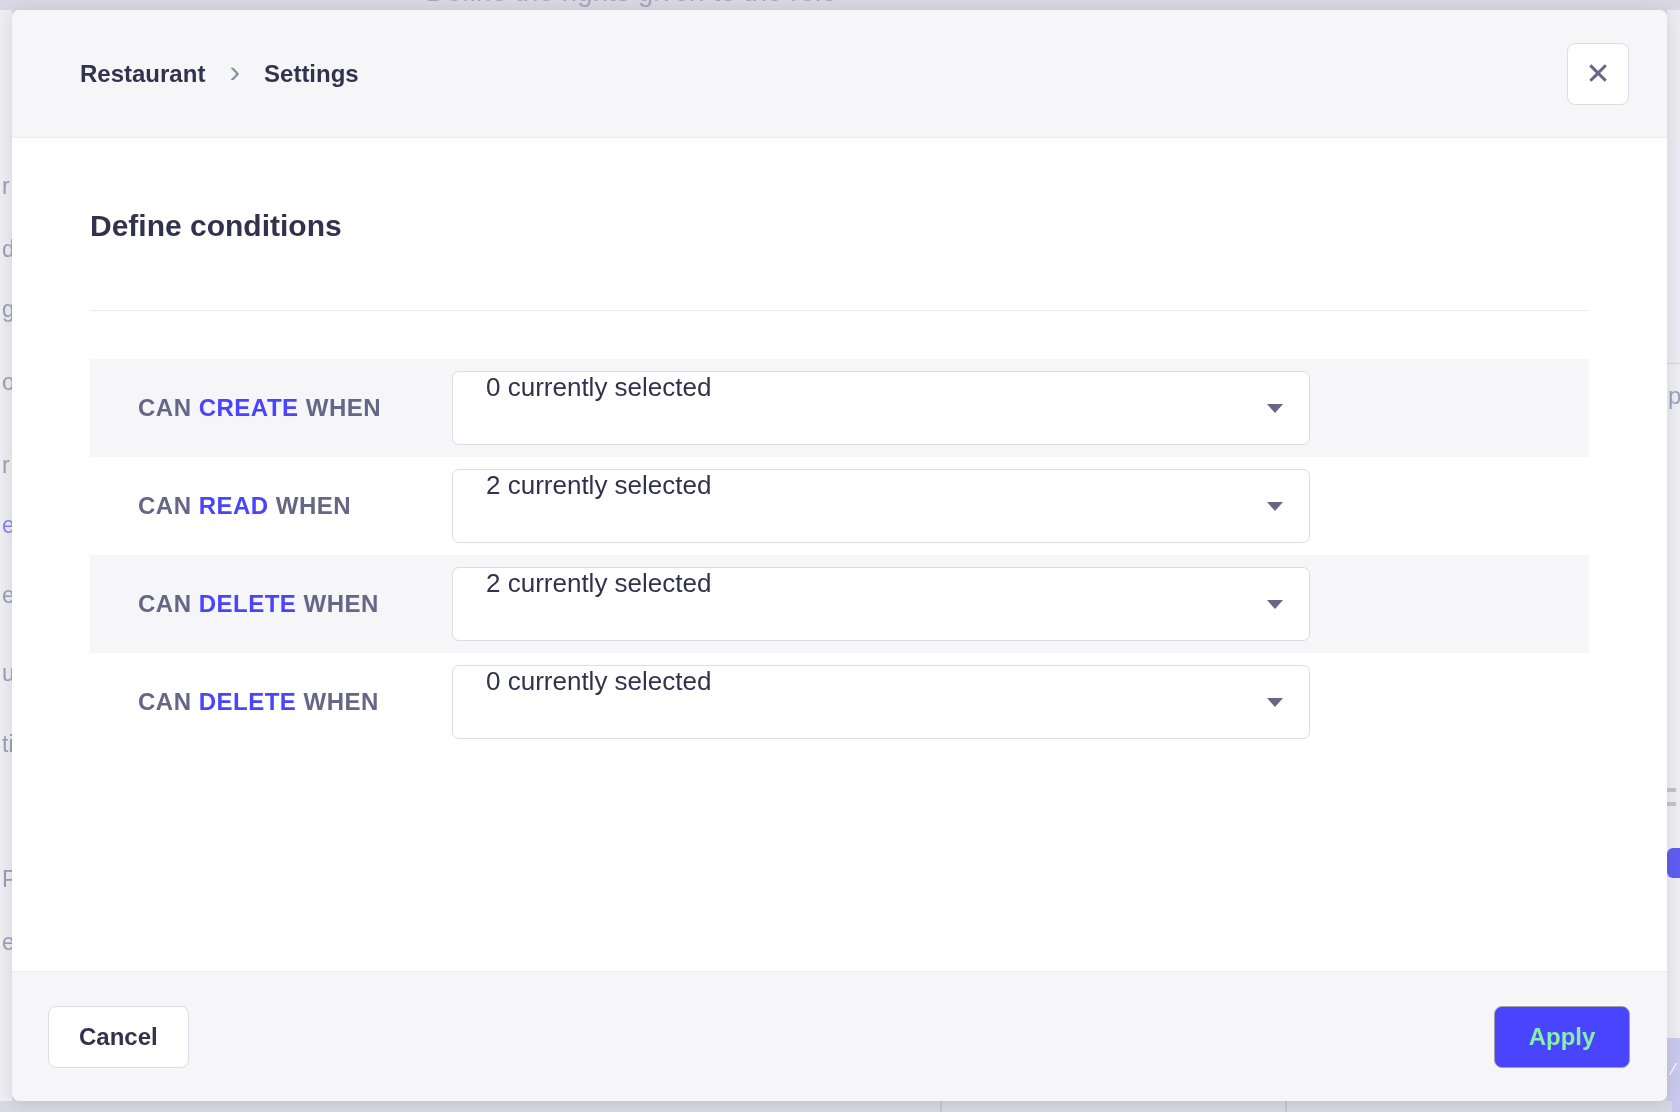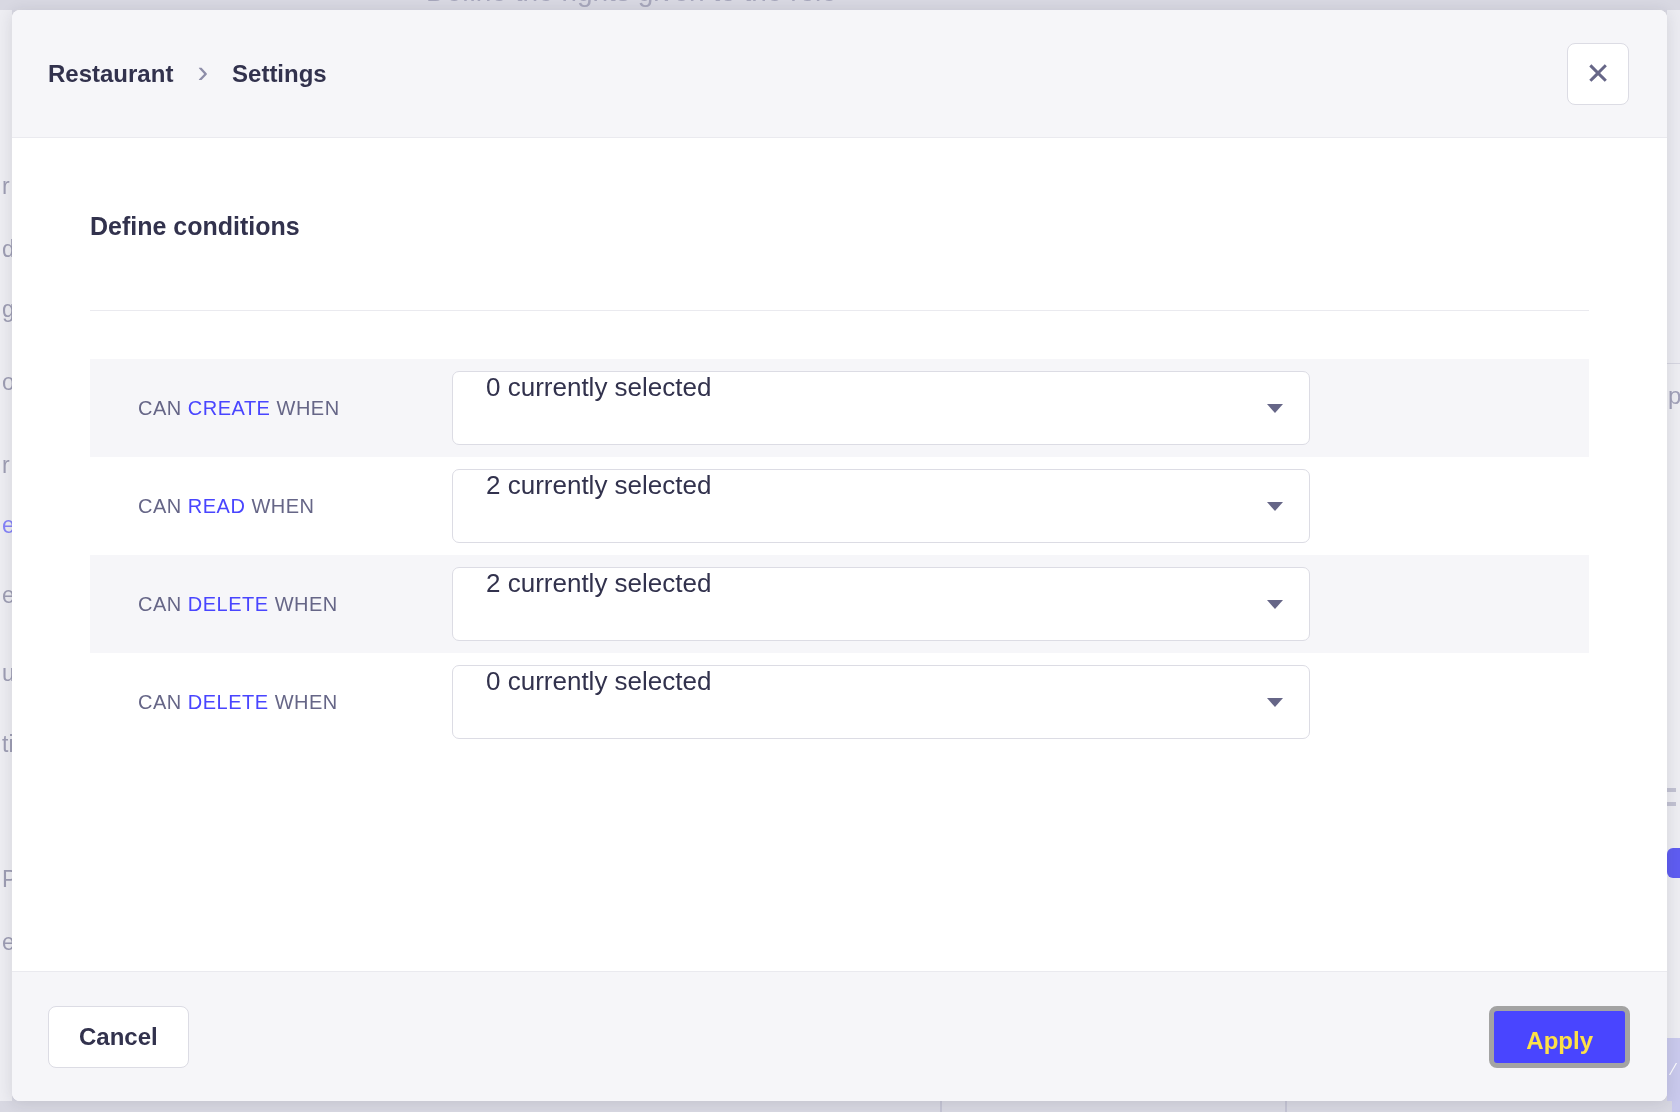--- a/index.html
+++ b/index.html
@@ -29,50 +29,50 @@
   .bg-vline1 { position:absolute; left:940px; top:0; width:2px; height:11px; background:#c4c4d4; }
   .bg-vline2 { position:absolute; left:1285px; top:0; width:2px; height:11px; background:#c4c4d4; }
   .bg-bottom-lav { position:absolute; right:0; top:0; width:8px; height:11px; background:#c9c9ec; }
 
   
   .modal { position:absolute; left:12px; top:10px; width:1655px; height:1091px; background:#ffffff;
            border-radius:8px; box-shadow:0 2px 15px rgba(33,33,52,0.12); display:flex; flex-direction:column; z-index:2; }
 
   .modal-header { flex:0 0 128px; background:#f6f6f9; border-bottom:1px solid #eaeaef;
                   border-radius:8px 8px 0 0; display:flex; align-items:center; padding:0 38px 0 36px; }
-  .breadcrumb { display:flex; align-items:center; gap:24px; }
+  .breadcrumb { display:flex; align-items:center; gap:24px;margin-left:32px; }
   .crumb { font-size:24px; font-weight:bold; color:#32324d; }
   .crumb-sep { font-size:32px; line-height:24px; font-weight:normal; color:#8e8ea9; padding-bottom:6px; }
   .close-btn { margin-left:auto; width:62px; height:62px; background:#ffffff; border:1px solid #dcdce4;
                border-radius:8px; display:flex; align-items:center; justify-content:center; cursor:pointer; }
   .close-glyph { font-size:30px; line-height:30px; color:#666687; }
 
   .modal-body { flex:1 1 auto; background:#ffffff; padding:0 78px; overflow:hidden; }
-  .modal-title { margin-top:68px; font-size:25px; line-height:40px; font-weight:bold; color:#32324d; }
+  .modal-title { margin-top:68px; font-size:30px; line-height:40px; font-weight:bold; color:#32324d; }
   .body-divider { margin-top:64px; height:1px; background:#eaeaef; }
   .rows { margin-top:48px; }
 
   .condition-row { height:98px; display:flex; align-items:center; }
   .condition-row:nth-child(odd) { background:#f6f6f9; }
-  .row-label { width:362px; padding-left:48px; font-size:20px; font-weight:normal; letter-spacing:0.5px;
+  .row-label { width:362px; padding-left:48px; font-size:24px; font-weight:bold; letter-spacing:0.5px;
                color:#666687; white-space:nowrap; }
   .row-label .action { color:#4945ff; }
 
   .select { position:relative; width:858px; height:74px; background:#ffffff; border:1px solid #dcdce4;
             border-radius:7px; display:flex; padding-left:33px; cursor:pointer; }
   .select-value { font-size:26px; color:#32324d; }
   .caret { position:absolute; right:26px; top:50%; margin-top:-4px; width:0; height:0;
            border-left:8px solid transparent; border-right:8px solid transparent; border-top:9px solid #666687; }
 
   .modal-footer { flex:0 0 130px; background:#f6f6f9; border-top:1px solid #eaeaef; border-radius:0 0 8px 8px;
                   display:flex; align-items:center; justify-content:space-between; padding:0 37px 0 36px;margin-top:41px; }
   .btn { height:62px; border-radius:8px; font-family:"Liberation Sans", sans-serif;
          font-size:24px; font-weight:bold; cursor:pointer; }
   .btn-cancel { min-width:137px; padding:0 30px; background:#ffffff; border:1px solid #dcdce4; color:#32324d; }
-  .btn-apply { min-width:136px; padding:16px 32px; background:#4945ff; border:5px solid #a3a3a3; color:#fde047; }
+  .btn-apply { min-width:136px; padding:16px 32px; background:#4945ff; border:1px solid #a3a3a3; color:#86efac; }
 </style>
 </head>
 <body>
 
 <div class="page">
 
   <div class="bg-top">
     <span class="bg-top-text">Define the rights given to the role</span>
   </div>
 

